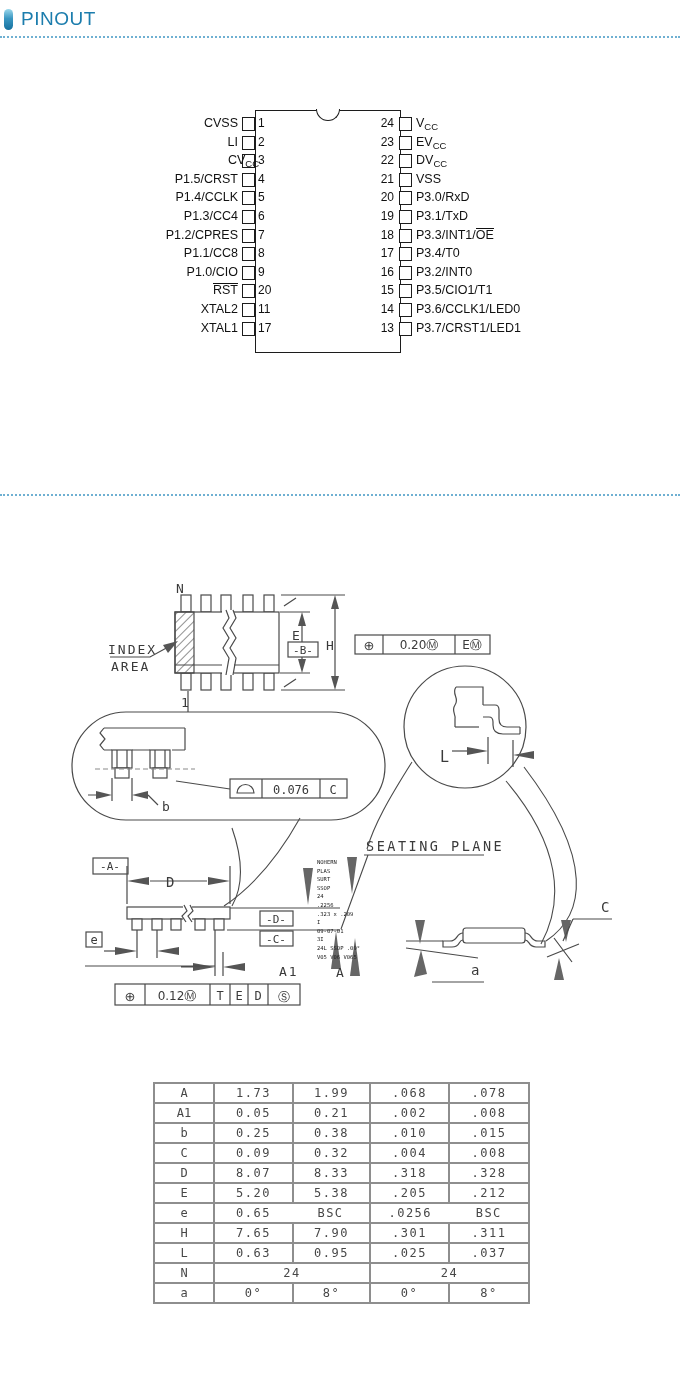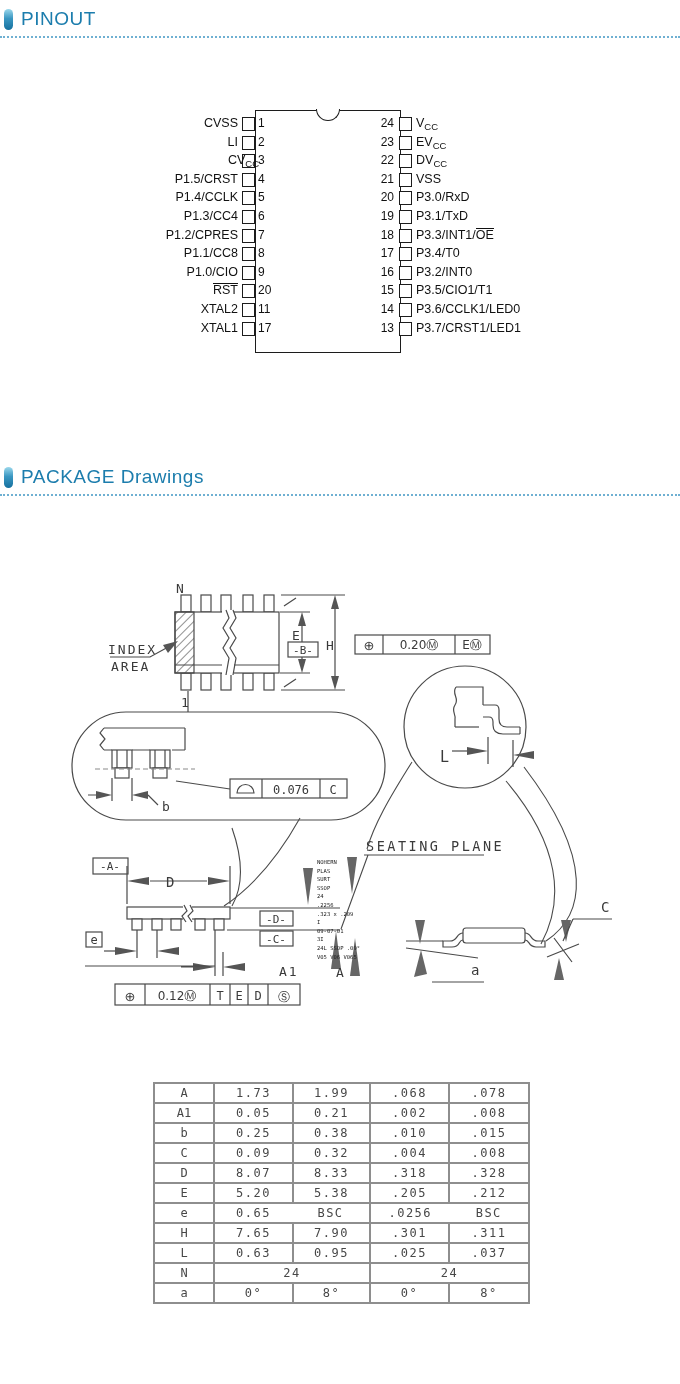--- a/index.html
+++ b/index.html
@@ -118,24 +118,20 @@
       <div class="pinnum" style="left:352px;width:42px;text-align:right;top:282.4px">15</div>
       <div class="pinlabel" style="left:416px;top:282.4px">P3.5/CIO1/T1</div>
       <div class="pinbox" style="left:399px;top:303px"></div>
       <div class="pinnum" style="left:352px;width:42px;text-align:right;top:301px">14</div>
       <div class="pinlabel" style="left:416px;top:301px">P3.6/CCLK1/LED0</div>
       <div class="pinbox" style="left:399px;top:321.6px"></div>
       <div class="pinnum" style="left:352px;width:42px;text-align:right;top:319.6px">13</div>
       <div class="pinlabel" style="left:416px;top:319.6px">P3.7/CRST1/LED1</div>
     </div>
 
-  <div class="sec" style="top:466px">
-    <span class="bar"></span>
-    <span class="ttl">PACKAGE Drawings</span>
-  </div>
   <div class="rule" style="top:494px"></div>
 
   <svg width="680" height="470" viewBox="0 540 680 470" style="position:absolute;left:0;top:540px">
     <defs>
       <pattern id="hatch" patternUnits="userSpaceOnUse" width="6" height="6" patternTransform="rotate(45)">
         <line x1="0" y1="0" x2="0" y2="6" stroke="#555" stroke-width="1.3"></line>
       </pattern>
     </defs>
 
     <g stroke="#4a4a4a" stroke-width="1.2" fill="none">

